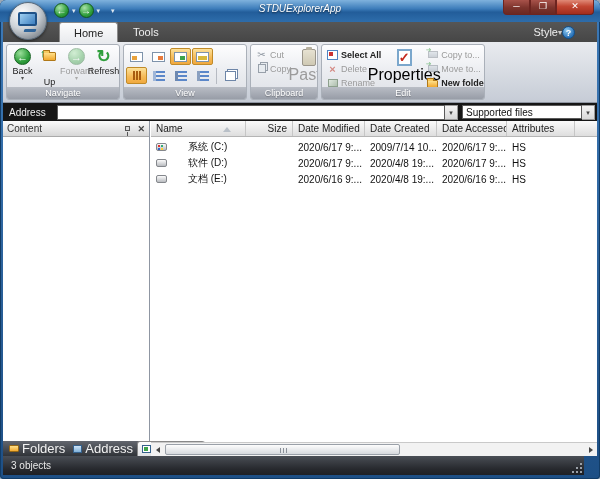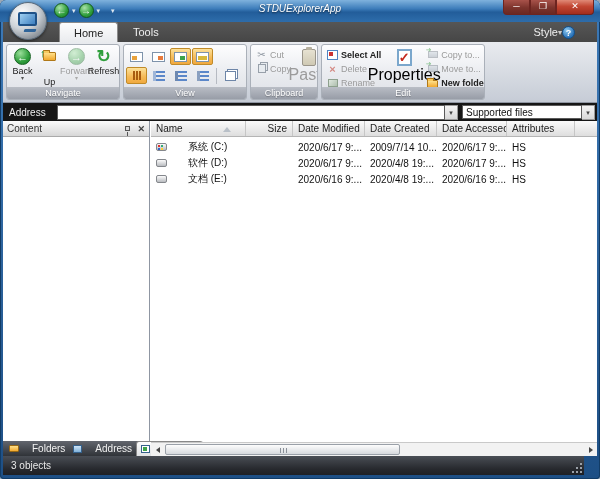--- a/index.html
+++ b/index.html
@@ -102,21 +102,21 @@
   .panel{position:absolute;top:0;left:0;width:147px;bottom:0;border-right:1px solid #8f96a2;}
   .panel-h{position:absolute;top:0;left:0;right:0;height:16px;background:linear-gradient(#fbfbfb,#d7d7d7);
     border-bottom:1px solid #aaa;display:flex;align-items:center;font-size:10px;color:#333;padding:0 4px;}
   .panel-h .sp{flex:1;}
   .pin{width:5px;height:5px;border:1px solid #555;background:#ddd;position:relative;margin-right:7px;}
   .pin:after{content:"";position:absolute;left:1px;top:5px;width:1px;height:4px;background:#555;}
   .px{color:#444;font-size:9px;font-weight:bold;}
   .panel-b{position:absolute;top:16px;left:0;right:0;bottom:15px;background:#fff;}
   .panel-tabs{position:absolute;bottom:0;left:0;right:0;height:15px;display:flex;align-items:stretch;
     background:linear-gradient(#62666e,#303338);padding-left:2px;}
-  .ptab{display:flex;align-items:center;gap:13px;font-size:10px;color:#f2f2f2;padding:0 4px;white-space:nowrap;}
+  .ptab{display:flex;align-items:center;gap:3px;font-size:13px;color:#f2f2f2;padding:0 4px;white-space:nowrap;}
   .ptab.active{background:linear-gradient(#fdfdfd,#dfe1e4);color:#222;border-radius:3px 3px 0 0;border:1px solid #888;border-bottom:none;}
   .tfolder{width:10px;height:7px;background:linear-gradient(#ffe08a,#f2a92e);border:1px solid #9a6a14;border-radius:1px;}
   .tprev{width:9px;height:8px;background:linear-gradient(#cfe4f6,#7fb0d8);border:1px solid #35618c;}
   .tcont{width:9px;height:8px;background:#fff;border:1px solid #35618c;position:relative;}
   .tcont:before{content:"";position:absolute;left:1px;bottom:1px;width:4px;height:4px;background:#3da34a;}
   
   .files{position:absolute;left:148px;right:0;top:0;bottom:0;}
   .fhead{position:absolute;top:0;left:0;right:0;height:16px;display:flex;
     background:linear-gradient(#fafafa,#dedede);border-bottom:1px solid #b5b5b5;font-size:10px;color:#222;}
   .hc{border-right:1px solid #c6c6c6;padding:2px 0 0 5px;position:relative;white-space:nowrap;overflow:hidden;}

